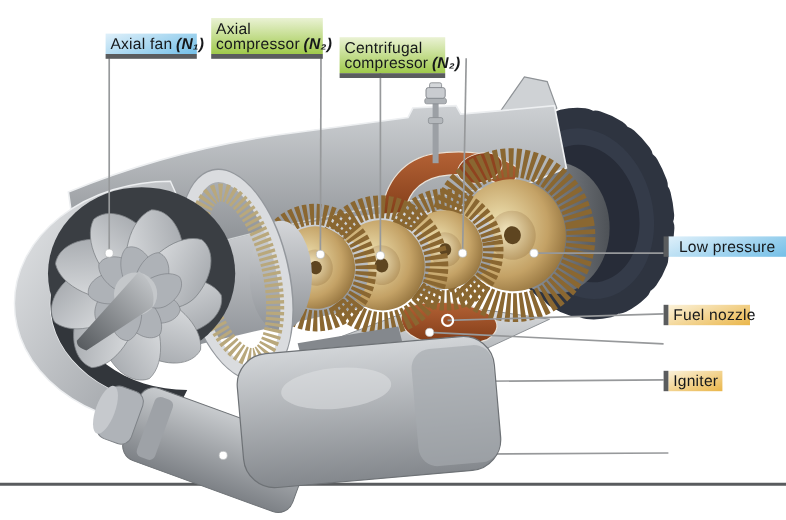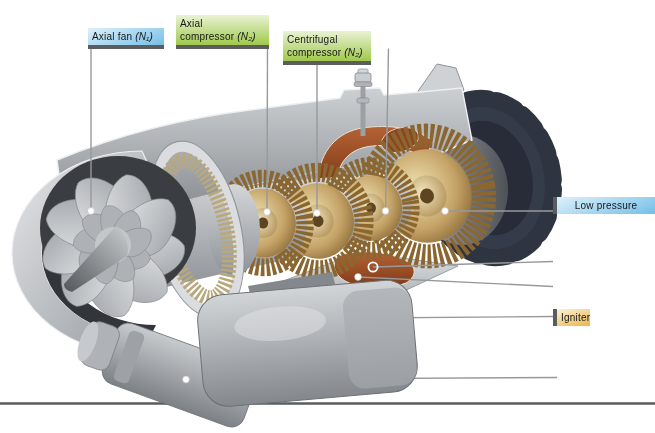--- a/index.html
+++ b/index.html
@@ -1,21 +1,21 @@
 <!DOCTYPE html>
 <html><head>
 <meta charset="utf-8">
 <style>
   html,body{margin:0;padding:0;background:#fff;}
   #stage{position:relative;width:655px;height:433px;background:#fff;overflow:hidden;
          font-family:"Liberation Sans",sans-serif;}
   #engine-svg{position:absolute;left:0;top:0;width:655px;height:433px;}
-  .lbl{position:absolute;font-size:10px;line-height:13px;color:#16181a;
+  .lbl{position:absolute;font-size:13px;line-height:13px;color:#16181a;
        padding:2px 4px;box-sizing:border-box;letter-spacing:.2px;}
-  .lbl .n{font-style:italic;font-weight:400;margin-left:3px;}
+  .lbl .n{font-style:italic;font-weight:700;margin-left:3px;}
   .lbl.top .tick{position:absolute;left:0;width:100%;height:3.5px;bottom:-3.5px;background:#5A5C5E;}
   .lbl.right{border-left:4.5px solid #5A5C5E;text-align:center;}
   .blue {background:linear-gradient(160deg,#DFF0FA 0%,#74BFE7 100%);}
   .green{background:linear-gradient(180deg,#EAF2D4 0%,#9FC94B 100%);}
   .gold {background:linear-gradient(160deg,#FBF2DA 0%,#EAB64A 100%);}
   .grey {background:linear-gradient(180deg,#FCFCFD 0%,#DCDEE1 100%);}
   .ltxt{white-space:nowrap;}
 </style>
 </head>
 <body>
@@ -250,17 +250,20 @@
   </div>
   <div class="lbl top green" style="left:283px;top:31px;width:88px">
     <div class="ltxt"><span>Centrifugal</span></div>
     <div class="ltxt"><span>compressor</span><span class="n">(N₂)</span></div>
     <div class="tick"></div>
   </div>
 
   <div class="lbl right blue" style="left:553px;top:197px;width:102px">
     <div class="ltxt"><span>Low pressure</span></div>
   </div>
-  <div class="lbl right gold" style="left:553px;top:309px;width:37px">
+  <div class="lbl right gold" style="left:553px;top:254px;width:72px">
+    <div class="ltxt"><span>Fuel nozzle</span></div>
+  </div>
+  <div class="lbl right gold" style="left:553px;top:309px;width:49px">
     <div class="ltxt"><span>Igniter</span></div>
   </div>
 
 </div>
 
 </body></html>

